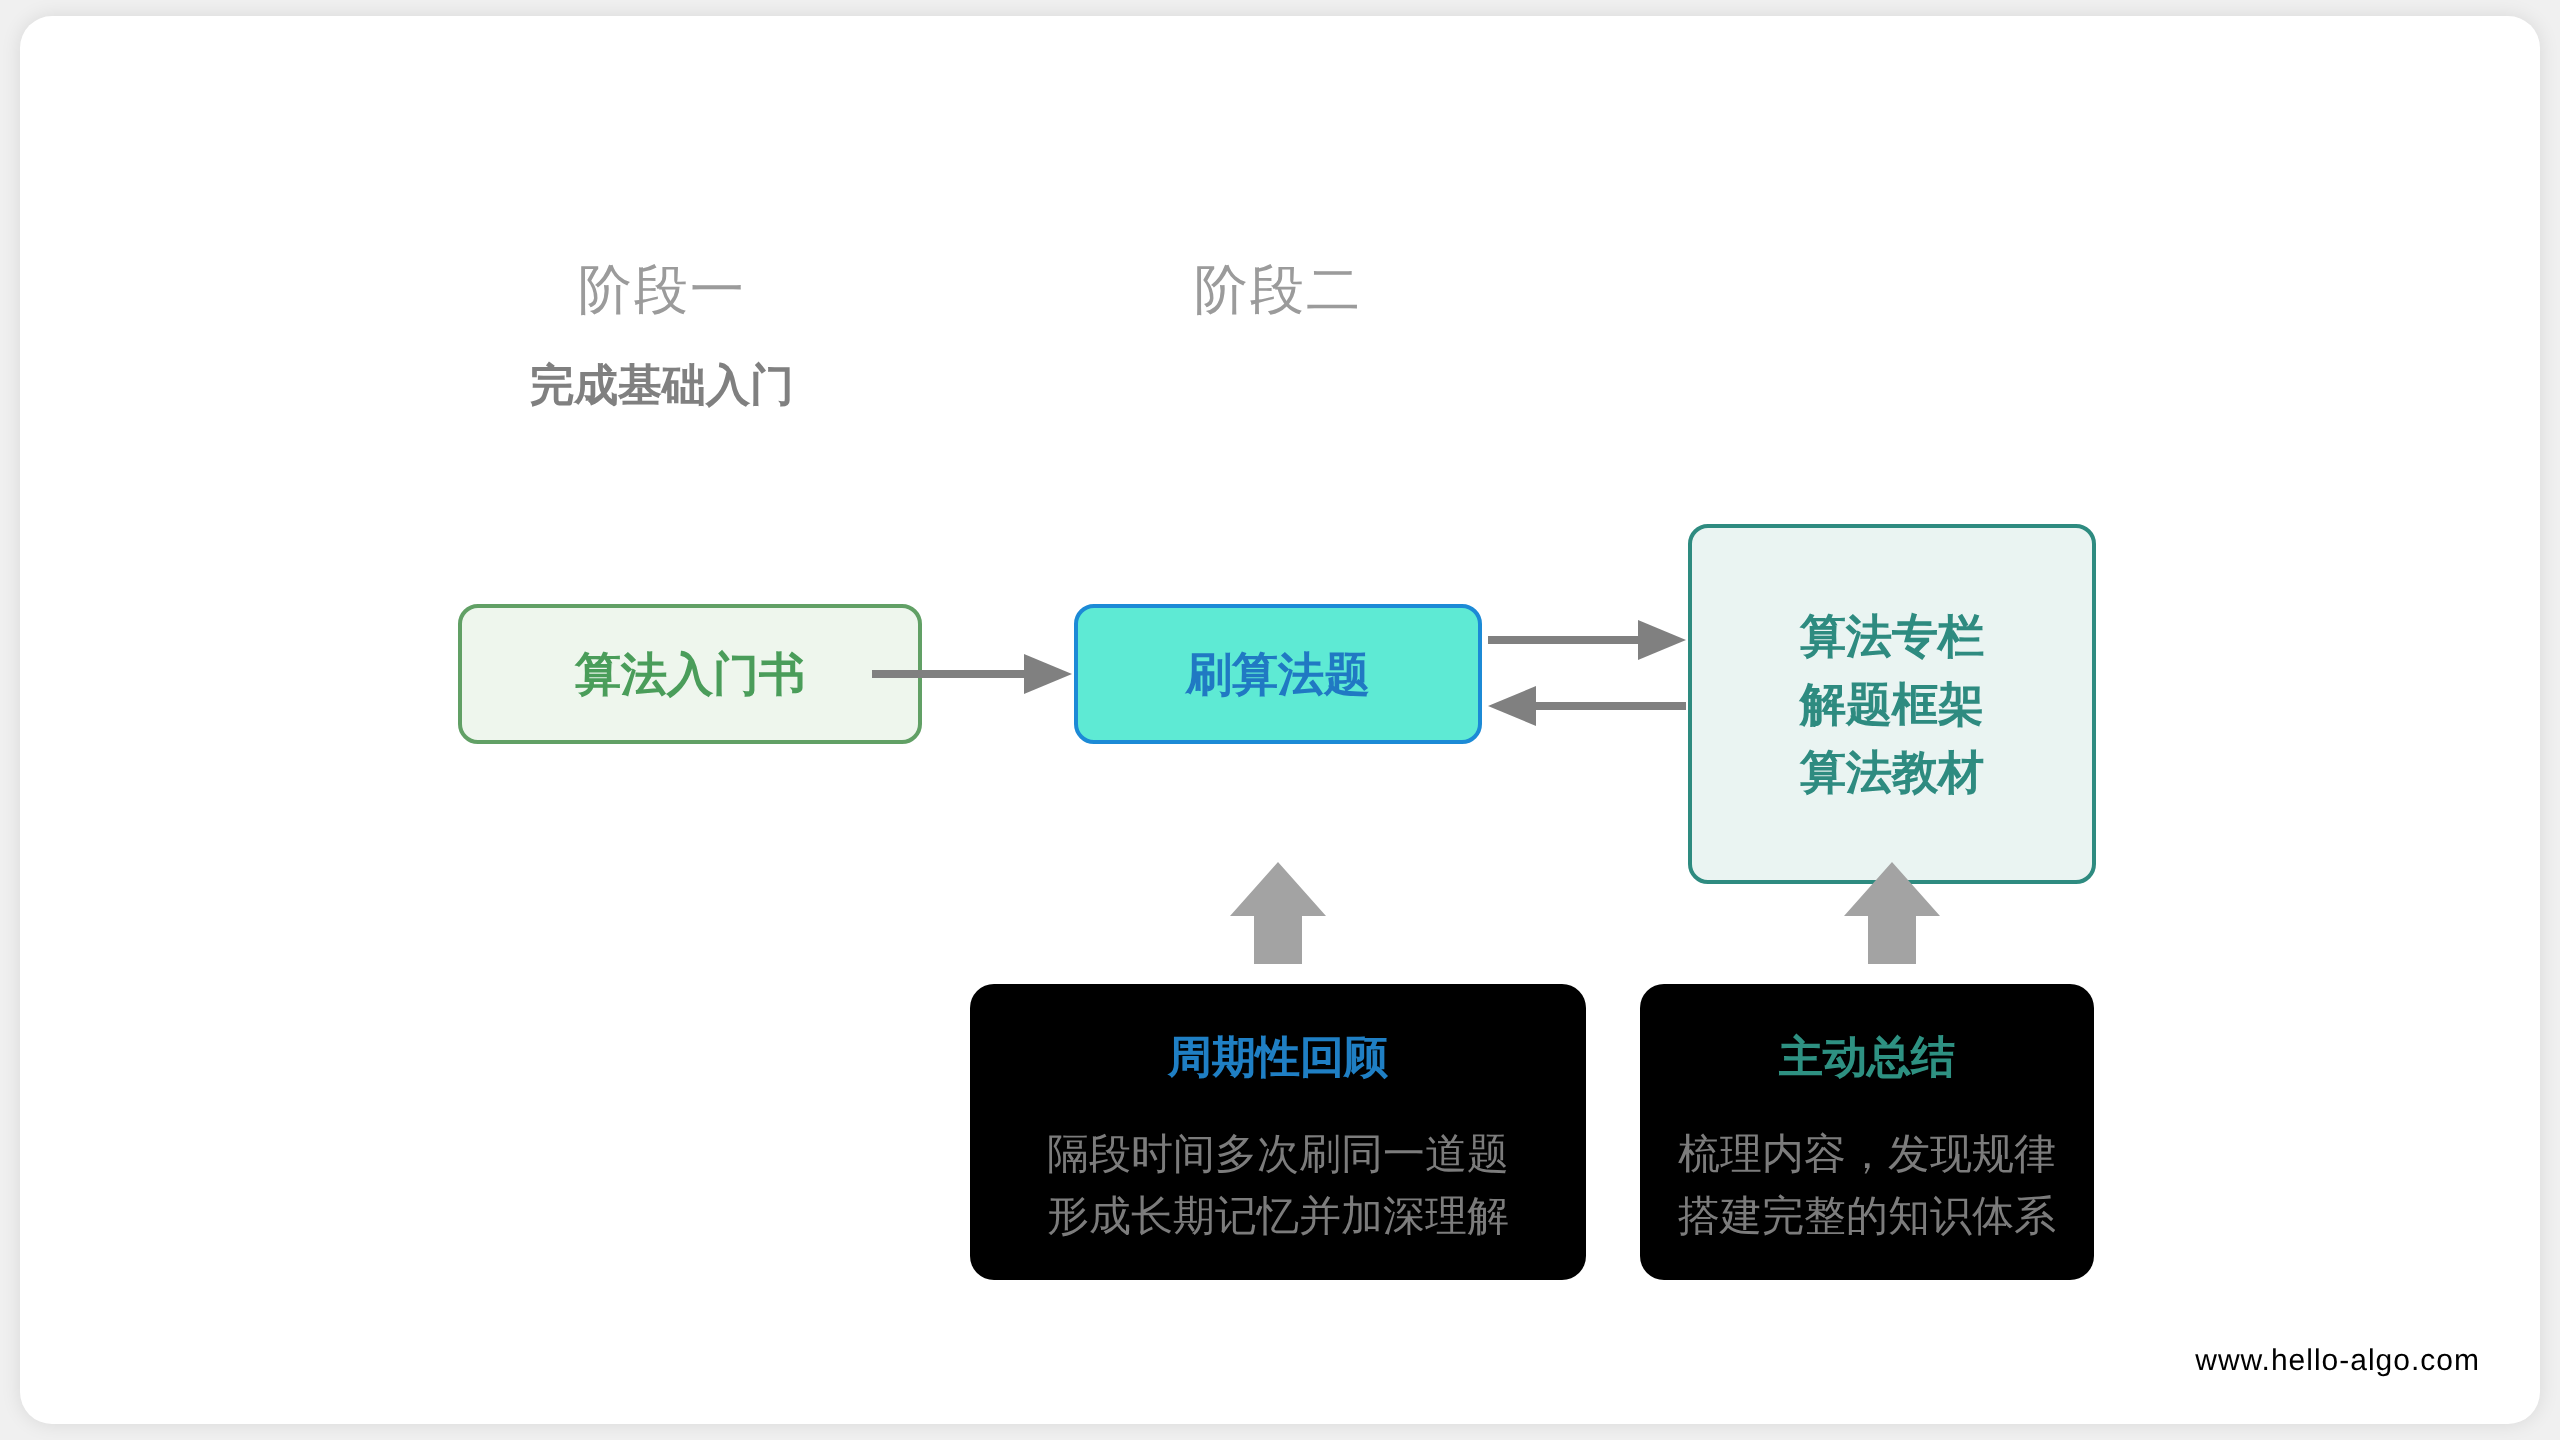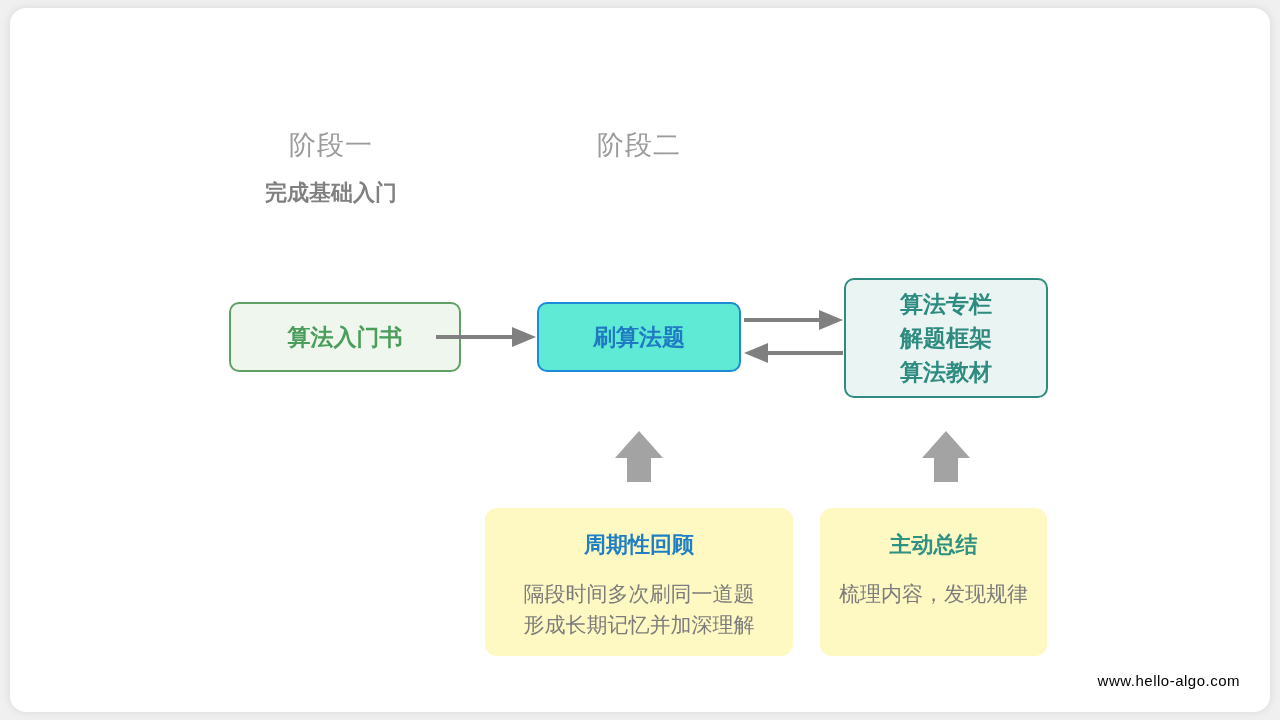--- a/index.html
+++ b/index.html
@@ -75,27 +75,26 @@
   .node-teal {
     background: #eaf4f2;
     border: 2px solid #2e8b80;
     color: #2e8b80;
   }
 
   
   .card {
     position: absolute;
     box-sizing: border-box;
-    background: #fef9c3;
+    background: #000000;
     border-radius: 12px;
     display: flex;
     flex-direction: column;
     align-items: center;
     padding-top: 22px;
-    margin-top: 16px;
   }
   .card-title {
     font-size: 22px;
     font-weight: bold;
     line-height: 30px;
     white-space: nowrap;
   }
   .card-title.blue { color: #1f7fc4; }
   .card-title.teal { color: #2e9182; }
   .card-body {
@@ -143,38 +142,39 @@
   </div>
 
   <div class="node node-green" style="left:229px; top:302px; width:232px; height:70px;">
     <span>算法入门书</span>
   </div>
 
   <div class="node node-blue" style="left:537px; top:302px; width:204px; height:70px;">
     <span>刷算法题</span>
   </div>
 
-  <div class="node node-teal" style="left:844px; top:278px; width:204px; height:120px;">
+  <div class="node node-teal" style="left:844px; top:262px; width:204px; height:180px;">
     <span>算法专栏</span>
     <span>解题框架</span>
     <span>算法教材</span>
   </div>
 
   <div class="card" style="left:485px; top:492px; width:308px; height:148px;">
     <div class="card-title blue">周期性回顾</div>
     <div class="card-body">
       <div>隔段时间多次刷同一道题</div>
       <div>形成长期记忆并加深理解</div>
     </div>
   </div>
 
   <div class="card" style="left:820px; top:492px; width:227px; height:148px;">
     <div class="card-title teal">主动总结</div>
     <div class="card-body">
       <div>梳理内容，发现规律</div>
+      <div>搭建完整的知识体系</div>
     </div>
   </div>
 
   <svg id="arrows" viewBox="0 0 1280 720">
 
     <g>
       <line x1="436" y1="337" x2="516" y2="337" stroke="#808080" stroke-width="4"></line>
       <polygon points="536,337 512,327 512,347" fill="#808080"></polygon>
     </g>
 

